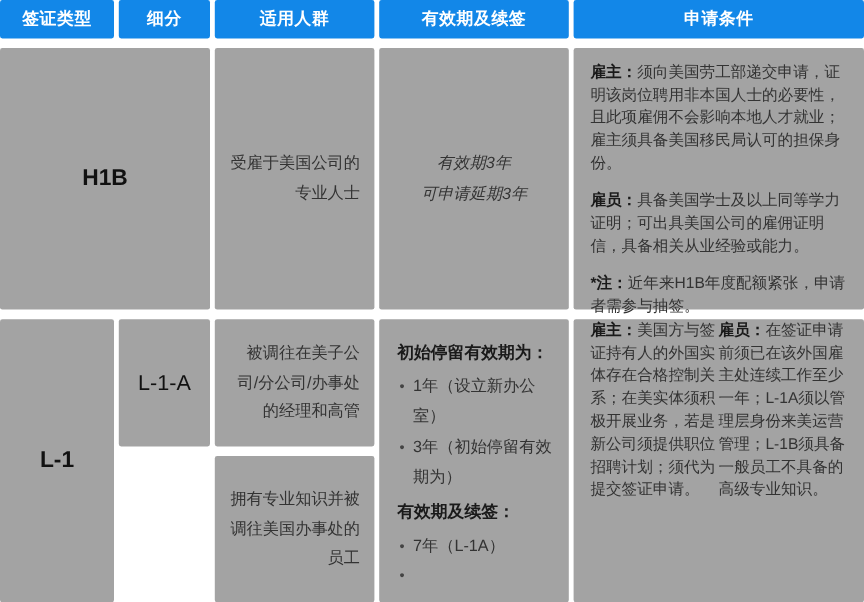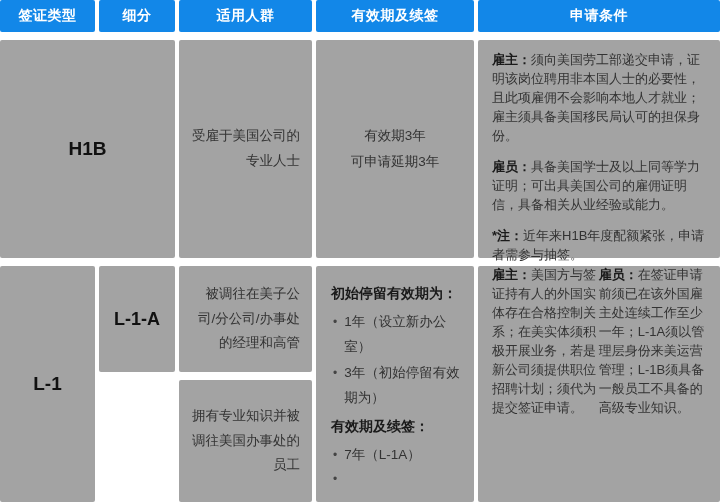--- a/index.html
+++ b/index.html
@@ -28,28 +28,28 @@
   .cell {
     background: #a3a3a3;
     border-radius: 2px;
     color: #333333;
   }
   .center { display: flex; align-items: center; justify-content: center; }
   .type-label {
     font-size: 19px; font-weight: 700; color: #111111;
     text-align: center;
   }
-  .sub-code { font-size: 18px; font-weight: 700; color: #111111; }
+  .sub-code { font-size: 18px; font-weight: 400; color: #111111; }
   .audience {
     font-size: 13.5px; line-height: 1.85; text-align: right;
     padding: 6px 12px;
   }
   .validity-simple {
     flex-direction: column;
-    font-size: 13.5px; line-height: 1.95;
+    font-size: 13.5px; line-height: 1.95; font-style: italic;
   }
   .validity-list {
     display: flex; flex-direction: column; justify-content: center;
     padding: 6px 10px 6px 15px;
   }
   .vl-heading {
     font-size: 14px; font-weight: 700; color: #1a1a1a;
     margin: 7px 0 6px 0;
   }
   .bullet-item {

